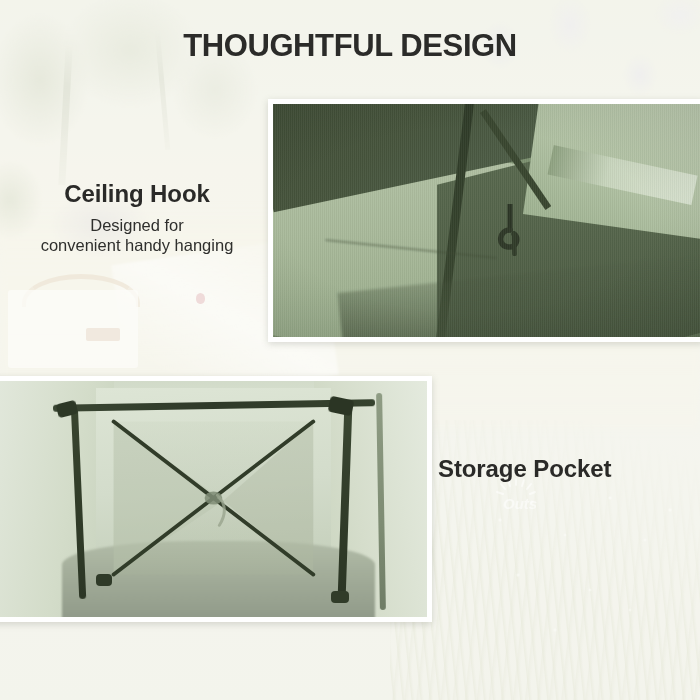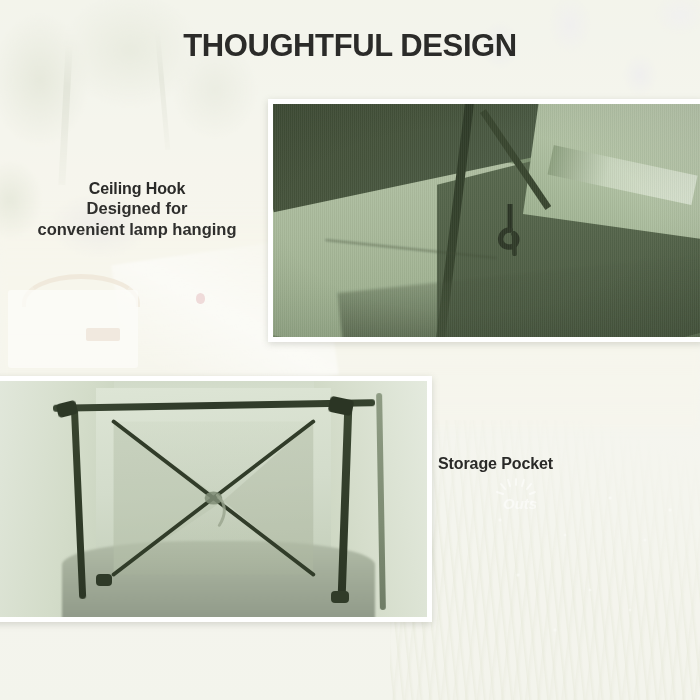--- a/index.html
+++ b/index.html
@@ -417,32 +417,33 @@
     right: 18%; bottom: 6%;
     width: 18px; height: 12px;
     background: #313c29;
     border-radius: 4px;
     filter: blur(0.5px);
   }
 
   
   .text-block { position: absolute; }
   .tb-head {
-    font-size: 16px;
+    font-size: 24px;
     font-weight: 700;
     color: #2a2a28;
     letter-spacing: -0.1px;
     line-height: 1.15;
     white-space: nowrap;
   }
   .tb-sub {
     font-size: 16.5px;
-    font-weight: 700;
+    font-weight: 400;
     color: #2f2f2d;
     line-height: 1.22;
+    margin-top: 7px;
   }
   .tb-left { left: 6px; top: 180px; width: 262px; text-align: center; }
   .tb-right { left: 438px; top: 455px; width: 258px; text-align: left; }
 </style>
 </head>
 <body>
 
 <div class="canvas">
 
   <div class="bg-base"></div>
@@ -533,21 +534,21 @@
         <line x1="39" y1="14" x2="34" y2="16"></line>
       </g>
       <text x="7" y="31" font-family="Liberation Sans, sans-serif" font-size="15" font-weight="700" font-style="italic" fill="#ffffff" opacity="0.95">Outs</text>
     </svg>
   </div>
 
   <div class="text-block tb-left">
     <div class="tb-head">Ceiling Hook</div>
     <div class="tb-sub">
       <div>Designed for</div>
-      <div>convenient lamp hanging</div>
+      <div>convenient handy hanging</div>
     </div>
   </div>
 
   <div class="text-block tb-right">
     <div class="tb-head">Storage Pocket</div>
   </div>
 
 </div>
 
 </body></html>

